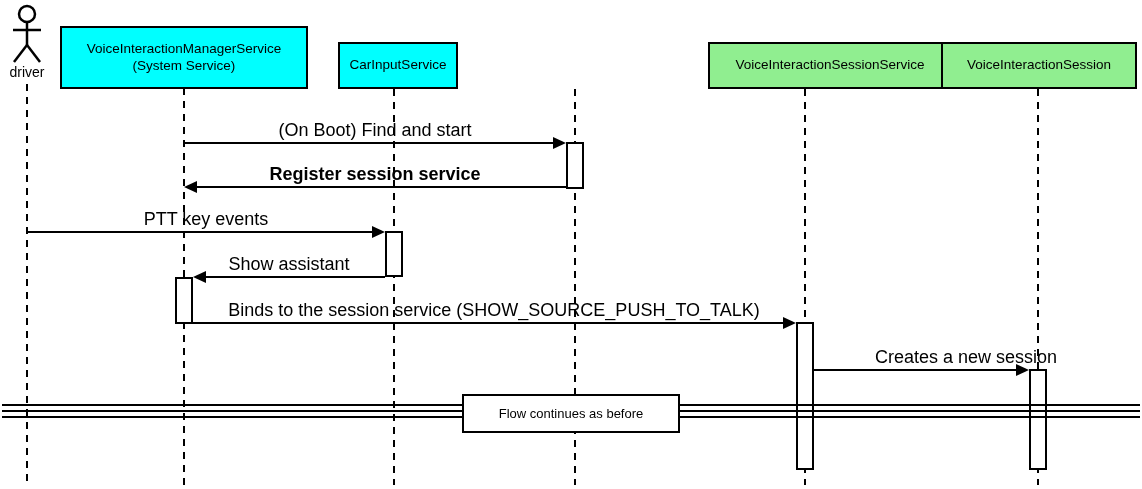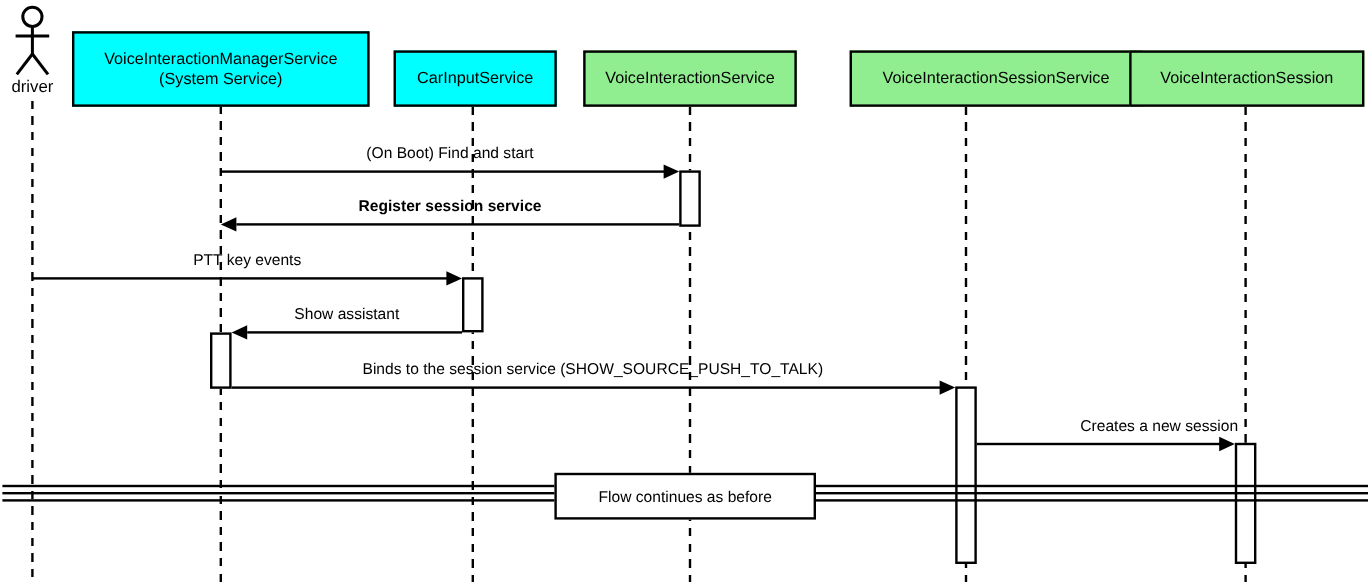--- a/index.html
+++ b/index.html
@@ -41,21 +41,21 @@
   }
   .msg-line {
     position: absolute;
     height: 2px;
     background: #000000;
     z-index: 4;
   }
   .msg-label {
     position: absolute;
     transform: translateX(-50%);
-    font-size: 13px;
+    font-size: 18px;
     white-space: nowrap;
     z-index: 4;
     background: transparent;
   }
   .head-right {
     position: absolute;
     width: 0; height: 0;
     border-top: 6px solid transparent;
     border-bottom: 6px solid transparent;
     border-left: 13px solid #000000;
@@ -113,22 +113,21 @@
 
   <div class="lifeline" style="left:26px;   top:84px; height:401px;"></div>
   <div class="lifeline" style="left:183px;  top:88px; height:397px;"></div>
   <div class="lifeline" style="left:393px;  top:89px; height:396px;"></div>
   <div class="lifeline" style="left:574px;  top:89px; height:396px;"></div>
   <div class="lifeline" style="left:804px;  top:89px; height:396px;"></div>
   <div class="lifeline" style="left:1037px; top:89px; height:396px;"></div>
 
   <div class="participant" style="left: 60px; top: 26px; width: 248px; height: 63px; background: rgb(0, 255, 255);">VoiceInteractionManagerService
 (System Service)</div>
-  <div class="participant" style="left: 328px; top: 42px; width: 136px; height: 47px; background: rgb(0, 255, 255);">CarInputService</div>
-  <div class="participant" style="left: 486px; top: 42px; width: 178px; height: 47px; background: rgb(144, 238, 144);">VoiceInteractionService</div>
+  <div class="participant" style="left: 338px; top: 42px; width: 120px; height: 47px; background: rgb(0, 255, 255);">CarInputService</div>
   <div class="participant" style="left: 683px; top: 42px; width: 244px; height: 47px; background: rgb(144, 238, 144); margin-left: 25px;">VoiceInteractionSessionService</div>
   <div class="participant" style="left: 941px; top: 42px; width: 196px; height: 47px; background: rgb(144, 238, 144);">VoiceInteractionSession</div>
 
   <div class="activation" style="left:566px;  top:142px; height:47px;"></div>
   <div class="activation" style="left:385px;  top:231px; height:46px;"></div>
   <div class="activation" style="left:175px;  top:277px; height:47px;"></div>
   <div class="activation" style="left:796px;  top:322px; height:148px;"></div>
   <div class="activation" style="left:1029px; top:369px; height:101px;"></div>
 
   <div class="msg-label" style="left:375px; top:120px;">(On Boot) Find and start</div>

